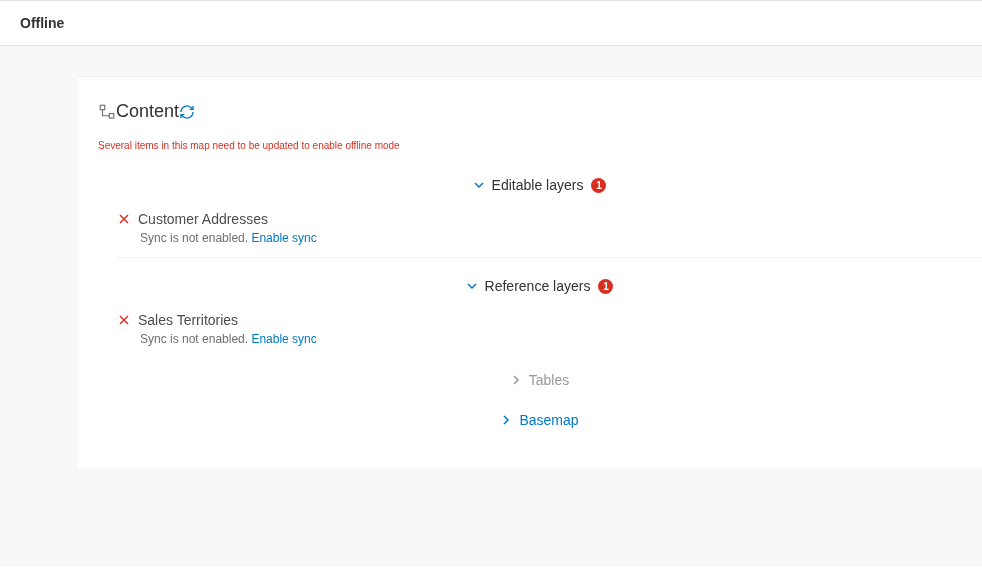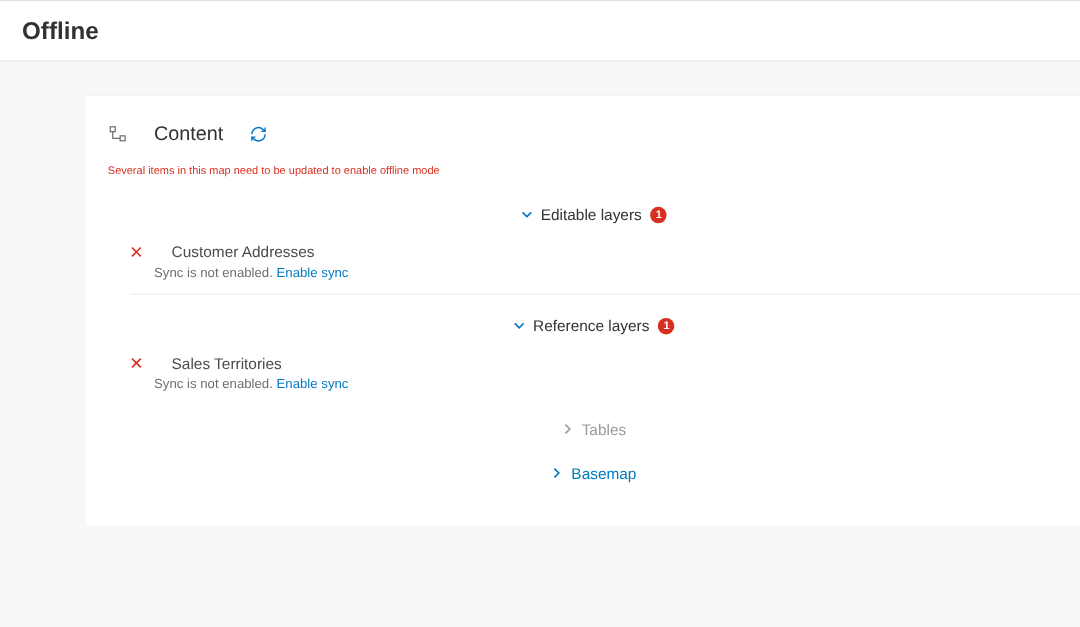--- a/index.html
+++ b/index.html
@@ -11,21 +11,21 @@
     width: 982px;
     height: 570px;
     overflow: hidden;
   }
   .page-header {
     border-top: 1px solid #e0e0e0;
     border-bottom: 1px solid #e0e0e0;
     padding: 14px 20px;
   }
   .page-header h1 {
-    font-size: 22px;
+    font-size: 14px;
     font-weight: 600;
     color: #323232;
   }
   .body-area {
     background: #f8f8f8;
     padding: 30px 0 0 30px;
     height: calc(100% - 50px);
   }
   .description {
     font-size: 14px;
@@ -64,21 +64,21 @@
   }
   .content-panel {
     background: #ffffff;
     margin-left: 48px;
     padding: 24px 0 20px 20px;
     border-top: 1px solid #f0f0f0;
   }
   .content-header {
     display: flex;
     align-items: center;
-    gap: 24px;
+    gap: 0;
     margin-bottom: 18px;
   }
   .content-title {
     font-size: 18px;
     font-weight: 400;
     color: #323232;
   }
   .icon-svg { display: block; }
   .warning-msg {
     color: #d83020;
@@ -126,21 +126,21 @@
     padding: 6px 0;
   }
   .layer-item.with-border {
     border-bottom: 1px solid #eeeeee;
     padding-bottom: 12px;
     margin-bottom: 4px;
   }
   .layer-row {
     display: flex;
     align-items: center;
-    gap: 26px;
+    gap: 8px;
   }
   .status-icon { width: 12px; height: 12px; flex-shrink: 0; }
   .status-x { color: #d83020; }
   .status-check { color: #35ac46; }
   .layer-name {
     font-size: 14px;
     color: #4c4c4c;
   }
   .layer-sub {
     margin-left: 22px;

